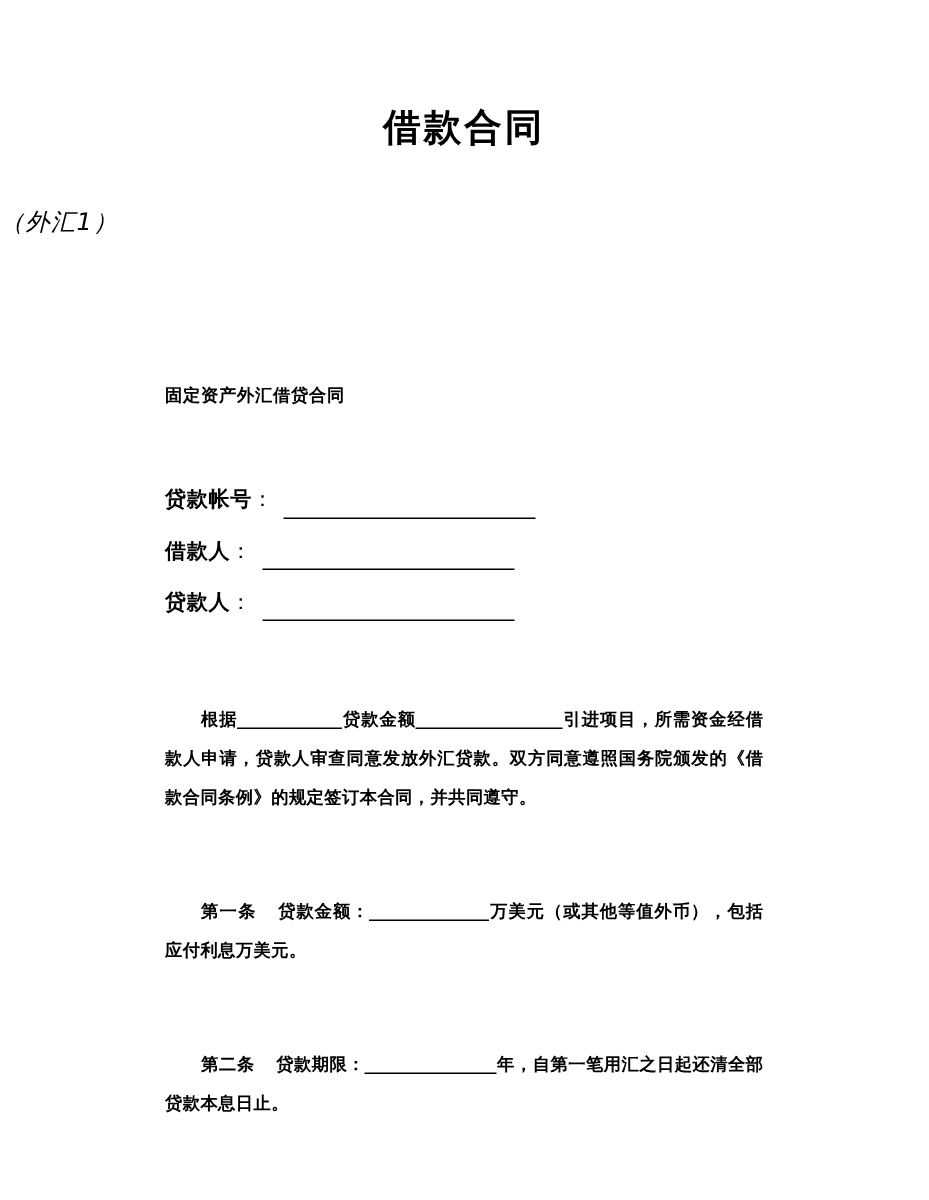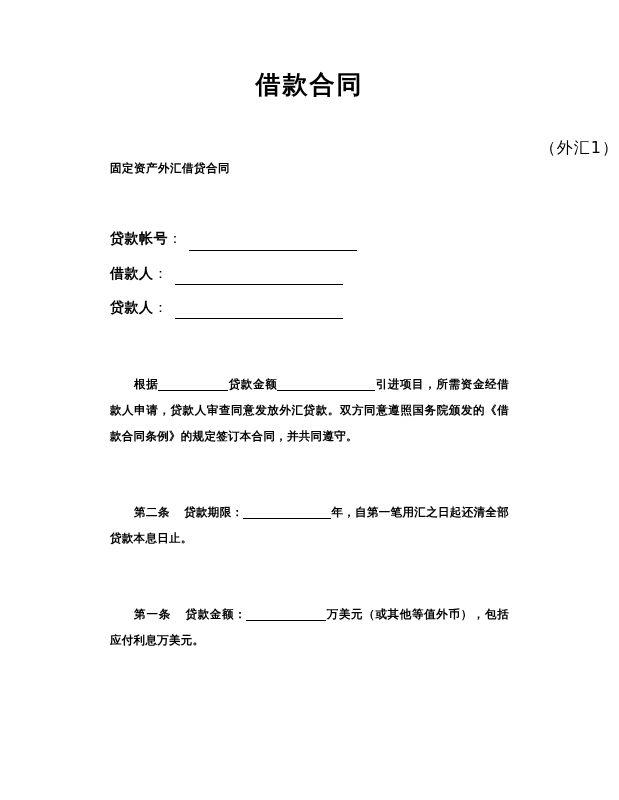--- a/index.html
+++ b/index.html
@@ -25,29 +25,31 @@
   .doc-title {
     text-align: center;
     font-size: 25px;
     font-weight: bold;
     letter-spacing: 2px;
     margin: 0;
     padding-top: 70px;
     line-height: 1.2;
   }
   .doc-subtitle {
-    text-align: right;
+    text-align: left;
     font-size: 16px;
     font-weight: normal;
     margin: 0;
     padding-top: 38px;
     letter-spacing: 1px;
+    font-style: italic;
   }
   .body-block {
     padding: 0 110px 0 110px;
+    margin-top: 95px;
   }
   .section-heading {
     font-size: 11.5px;
     font-weight: bold;
     letter-spacing: 0.5px;
     margin: 0;
     line-height: 1.6;
   }
   .field-list {
     margin-top: 44px;
@@ -133,19 +135,19 @@
       <div class="field-row">
         <span class="field-label">贷款人</span>
         <span class="field-colon">：</span>
         <span class="field-rule"></span>
       </div>
 
     </div>
 
     <p class="para indent p-gap-1"><span>根据</span><span class="blank w70"></span><span>贷款金额</span><span class="blank w98"></span><span>引进项目，所需资金经借款人申请，贷款人审查同意发放外汇贷款。双方同意遵照国务院颁发的《借款合同条例》的规定签订本合同，并共同遵守。</span></p>
 
+    <p class="para indent p-gap-2"><span class="term-label">第一条</span><span class="term-gap"></span><span>贷款金额：</span><span class="blank w80"></span><span>万美元（或其他等值外币），包括应付利息</span><span>万美元。</span></p>
+
     <p class="para indent p-gap-3"><span class="term-label">第二条</span><span class="term-gap"></span><span>贷款期限：</span><span class="blank w88"></span><span>年，自第一笔用汇之日起还清全部贷款本息日止。</span></p>
-
-    <p class="para indent p-gap-2"><span class="term-label">第一条</span><span class="term-gap"></span><span>贷款金额：</span><span class="blank w80"></span><span>万美元（或其他等值外币），包括应付利息</span><span>万美元。</span></p>
 
   </div>
 
 </div>
 
 </body></html>

